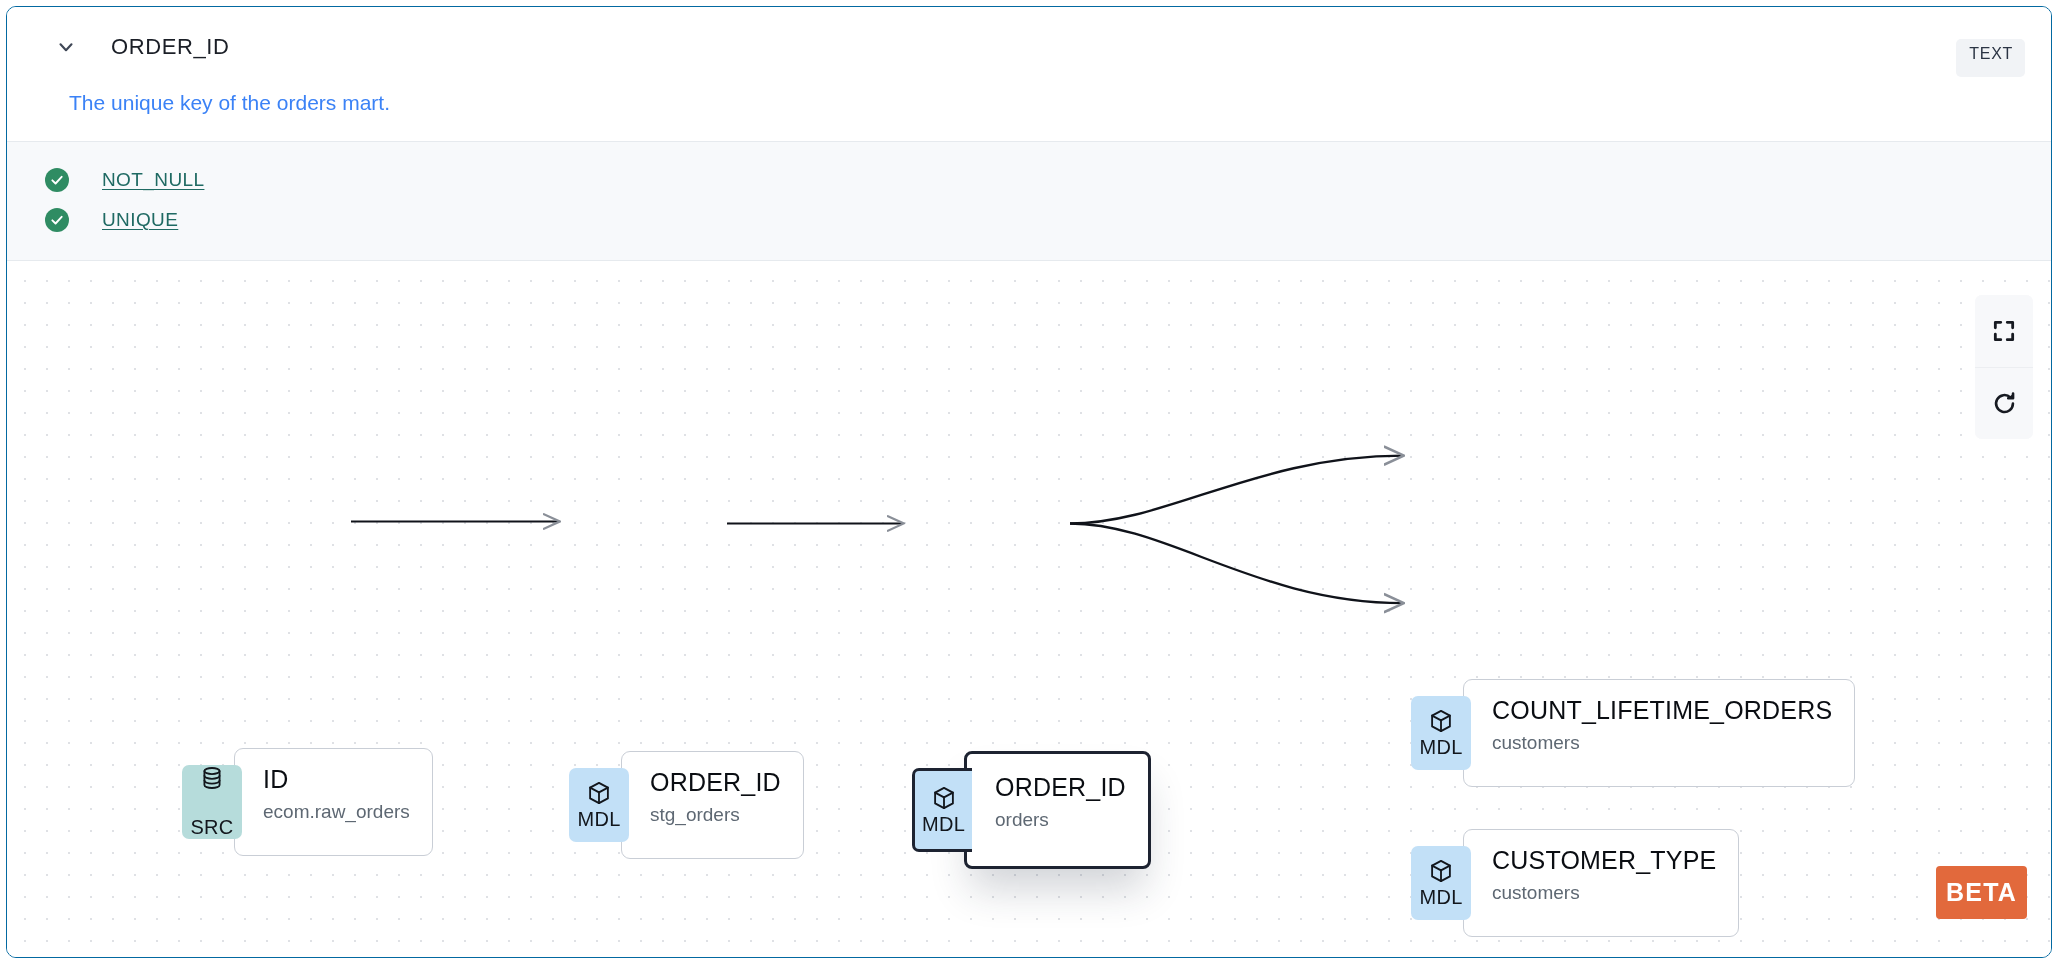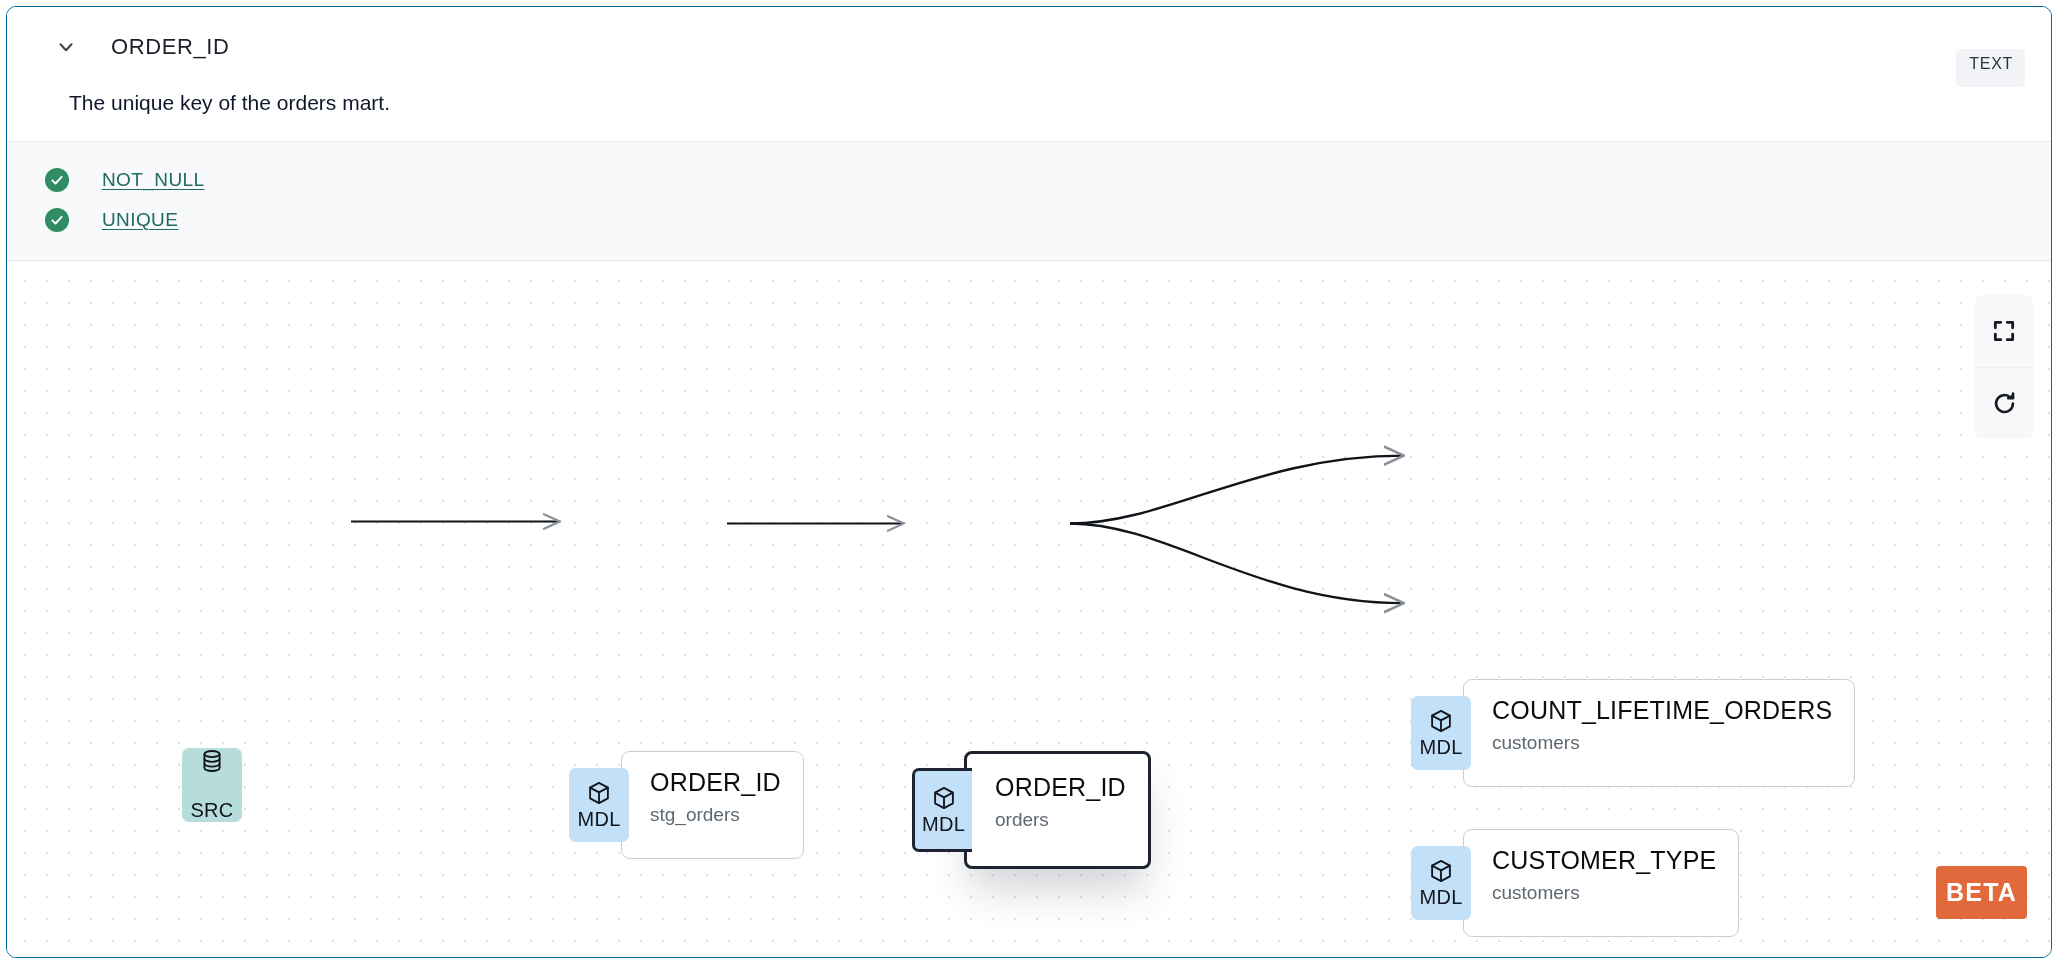--- a/index.html
+++ b/index.html
@@ -50,33 +50,33 @@
     margin-left: 32px;
     font-size: 22px;
     letter-spacing: 0.6px;
     color: #1b1f27;
     font-weight: 400;
     white-space: nowrap;
   }
   .type-badge {
     position: absolute;
     right: 26px;
-    top: 42px;
+    top: 32px;
     background: #f1f3f6;
     color: #2b3444;
     font-size: 16px;
     letter-spacing: 0.7px;
     padding: 7px 12px 15px 13px;
     border-radius: 5px;
     line-height: 1;
   }
   .desc {
     margin: 26px 0 0 36px;
     font-size: 21px;
-    color: #0f172a;
+    color: #3b82f6;
     padding-bottom: 26px;
   }
 
   
   .tests {
     flex: 0 0 auto;
     background: #f7f9fb;
     border-top: 1px solid #e6eaee;
     border-bottom: 1px solid #e6eaee;
     padding: 18px 0 20px 0;
@@ -287,20 +287,24 @@
     <div class="node" id="n-src">
       <div class="badge src">
         <svg width="26" height="26" viewBox="0 0 24 24" fill="none" stroke="#12161c" stroke-width="1.7" stroke-linecap="round" stroke-linejoin="round">
           <ellipse cx="12" cy="5.6" rx="7" ry="2.8"></ellipse>
           <path d="M5 5.6 v4.4 a7 2.8 0 0 0 14 0 V5.6"></path>
           <path d="M5 10 v4.4 a7 2.8 0 0 0 14 0 V10"></path>
           <path d="M5 14.4 v4 a7 2.8 0 0 0 14 0 v-4"></path>
         </svg>
         <span>SRC</span>
       </div>
+      <div class="body">
+        <div class="nm">ID</div>
+        <div class="sub">ecom.raw_orders</div>
+      </div>
     </div>
 
     <div class="node" id="n-stg">
       <div class="badge mdl">
         <svg width="26" height="26" viewBox="0 0 24 24" fill="none" stroke="#12161c" stroke-width="1.7" stroke-linecap="round" stroke-linejoin="round">
           <path d="M12 2.6 L20.2 7 v10 L12 21.4 L3.8 17 V7 Z"></path>
           <path d="M3.8 7 L12 11.4 L20.2 7"></path>
           <path d="M12 11.4 V21.4"></path>
         </svg>
         <span>MDL</span>

